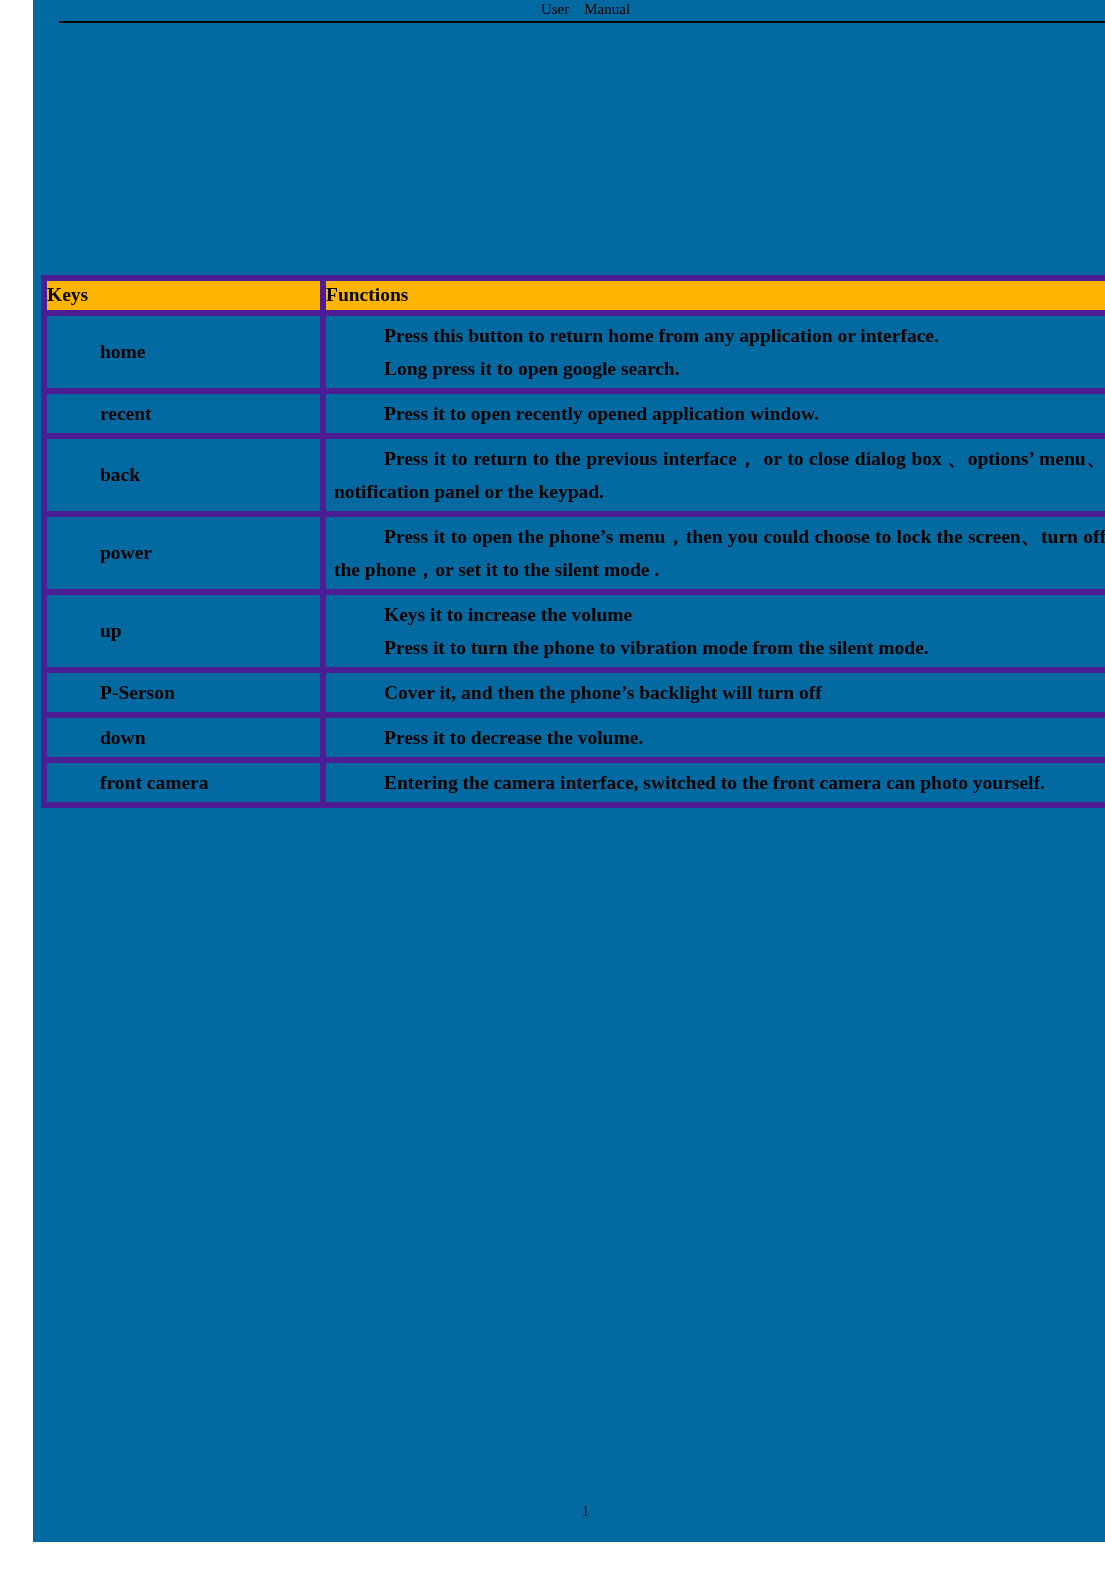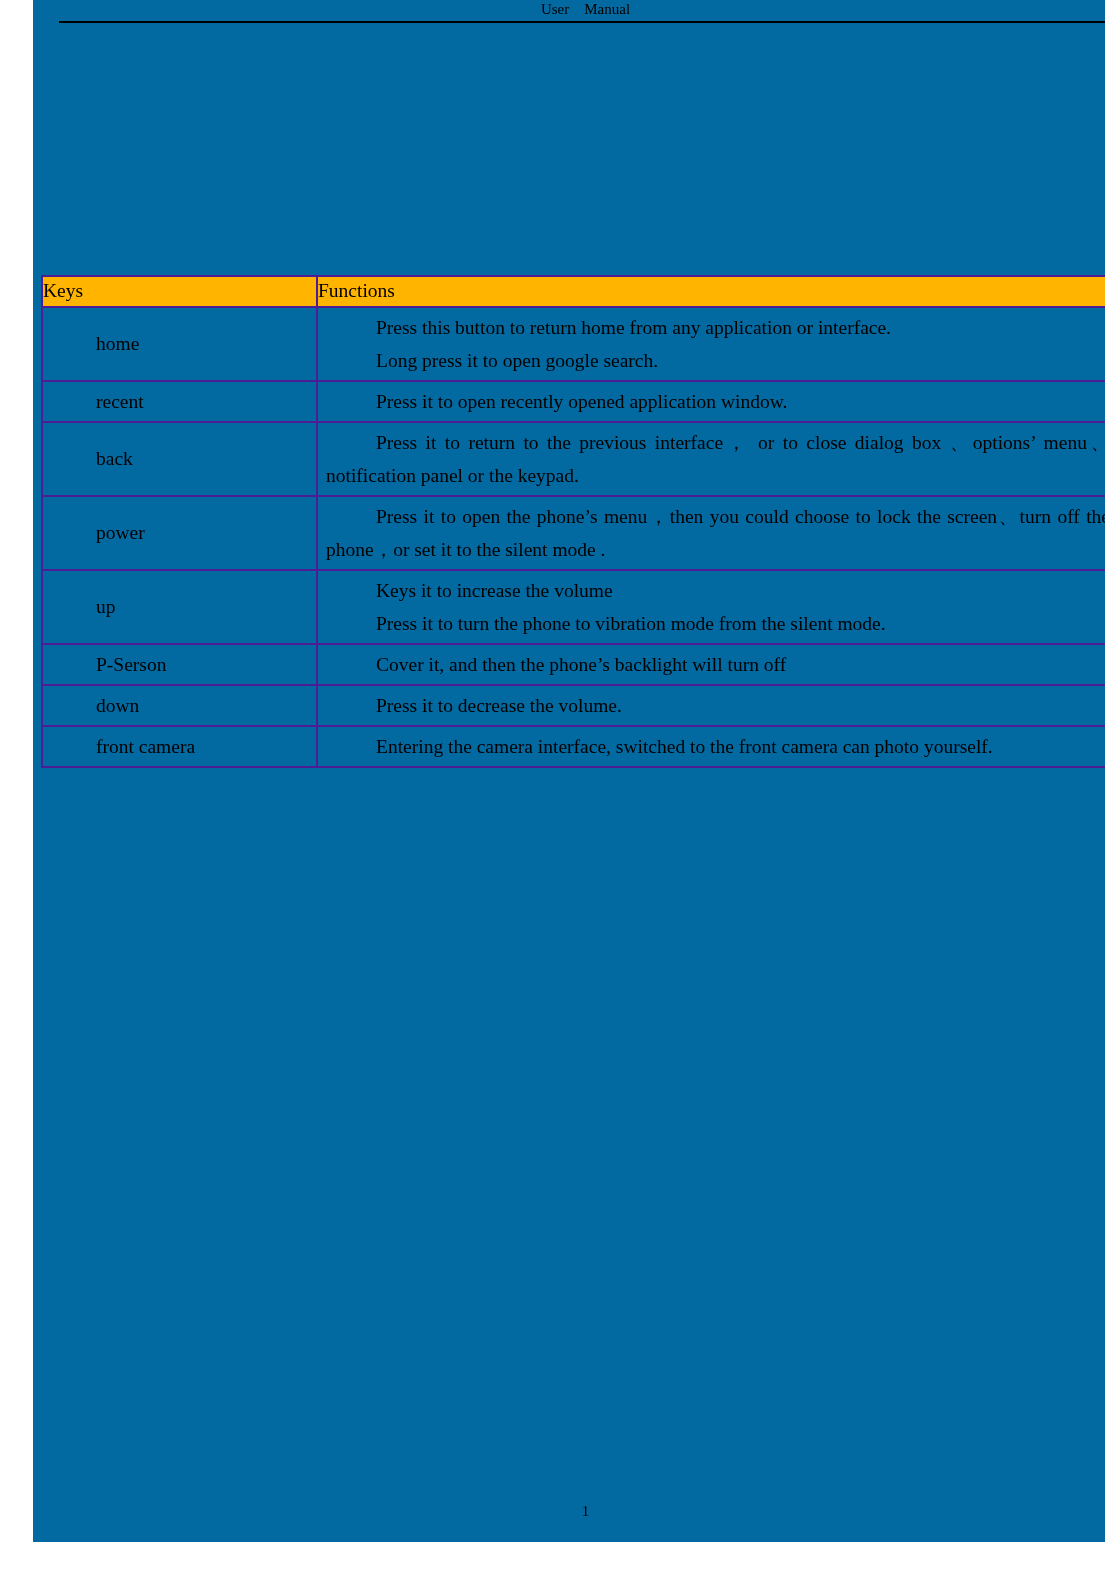--- a/index.html
+++ b/index.html
@@ -35,23 +35,23 @@
     letter-spacing: 0.2px;
   }
   table.keys-table {
     margin: 252px 0 0 8px;
     width: 1079px;
     border-collapse: collapse;
     font-size: 19.5px;
   }
   table.keys-table th,
   table.keys-table td {
-    border: 2px solid #4c1d95;
+    border: 6px solid #4c1d95;
     vertical-align: middle;
-    font-weight: normal;
+    font-weight: bold;
     text-align: left;
   }
   table.keys-table th {
     padding: 3px 0 4px 0;
     font-size: 19.5px;
   }
   th.key-col { padding-left: 53px; width: 214px; }
   th.fn-col  { padding-left: 60px; }
   td.key-cell {
     padding: 4px 6px 4px 53px;

